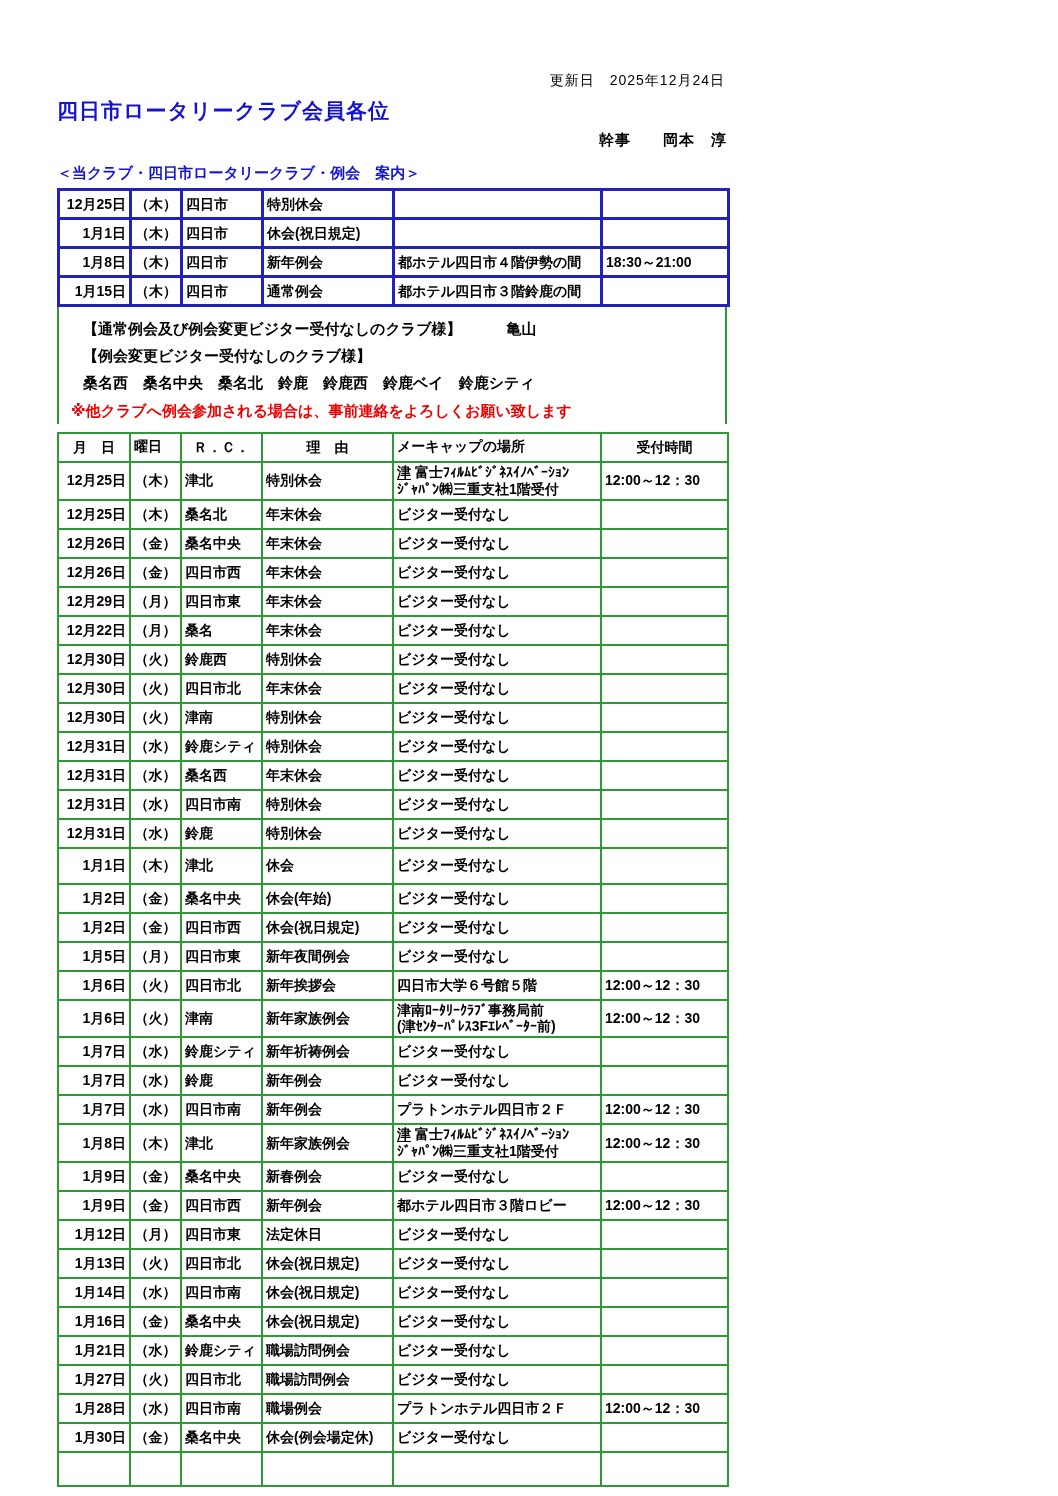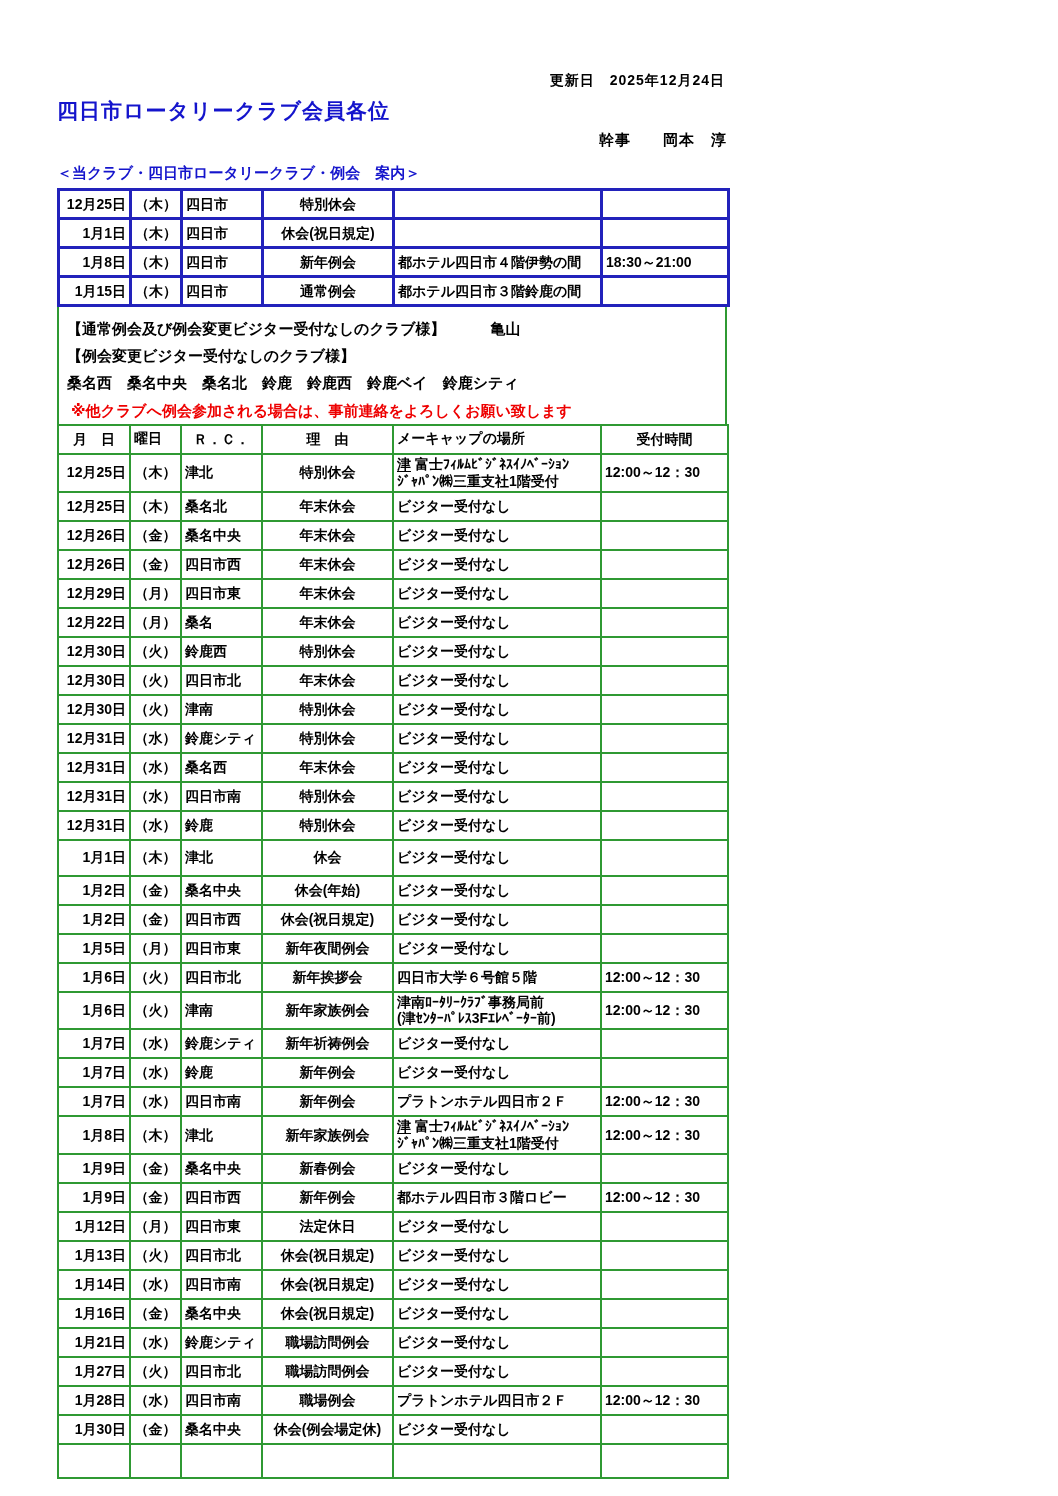--- a/index.html
+++ b/index.html
@@ -9,21 +9,21 @@
     font-family:"Liberation Sans","DejaVu Sans",sans-serif;
     color:#000;
     -webkit-font-smoothing:antialiased;
   }
   .page{position:relative;width:1058px;height:1496px;overflow:hidden;}
   .content{position:absolute;left:57px;top:0;width:670px;}
 
   .update-line{
     margin-top:72px;
     text-align:right;
-    font-size:14px;font-weight:bold;
+    font-size:14px;font-weight:normal;
     letter-spacing:1px;
     padding-right:2px;
   }
   .doc-title{
     margin-top:7px;
     color:#1414cc;
     font-size:21px;font-weight:bold;
     letter-spacing:1px;
   }
   .secretary-line{
@@ -51,29 +51,29 @@
     font-weight:bold;
     font-size:14px;
     line-height:1.2;
     padding:1px 3px;
     vertical-align:middle;
   }
   
   table.blue-table{border:3px solid #2222bb;margin-top:5px;}
   table.blue-table td{border:3px solid #2222bb;height:24px;}
   
-  table.green-table{border:2px solid #2f9933;margin-top:0;}
+  table.green-table{border:2px solid #2f9933;margin-top:8px;}
   table.green-table td, table.green-table th{border:2px solid #2f9933;height:25px;}
   table.green-table tr.row-md td{height:32px;}
   table.green-table tr.row-empty td{height:30px;}
 
   .c-date{text-align:right;padding-right:8px;}
   .c-day{text-align:center;}
   .c-rc{text-align:left;padding-left:4px;}
-  .c-reason{text-align:center;padding-left:3px;}
+  .c-reason{text-align:left;padding-left:3px;}
   .c-place{text-align:left;padding-left:4px;}
   .c-time{text-align:left;padding-left:4px;}
 
   th.h-date,th.h-rc,th.h-reason,th.h-time{text-align:center;}
   th.h-day,th.h-place{text-align:left;padding-left:3px;font-family:Liberation Mono, monospace;}
 
   .place-2line{
     white-space:normal;
     font-size:12.5px;
     line-height:1.25;
@@ -85,21 +85,21 @@
   .notes-box{
     border-left:2px solid #2f9933;
     border-right:2px solid #2f9933;
     width:666px;
     padding:8px 0 0 0;
     margin-top:0;
   }
   .notes-box .nline{
     font-size:15px;font-weight:bold;
     line-height:27px;
-    padding-left:8px;
+    padding-left:24px;
     white-space:nowrap;
   }
   .notes-box .nline.clubs{}
   .notes-box .nline.alert{
     color:#ee0000;
     padding-left:12px;
     line-height:26px;
     margin-top:2px;
   }
 </style>

